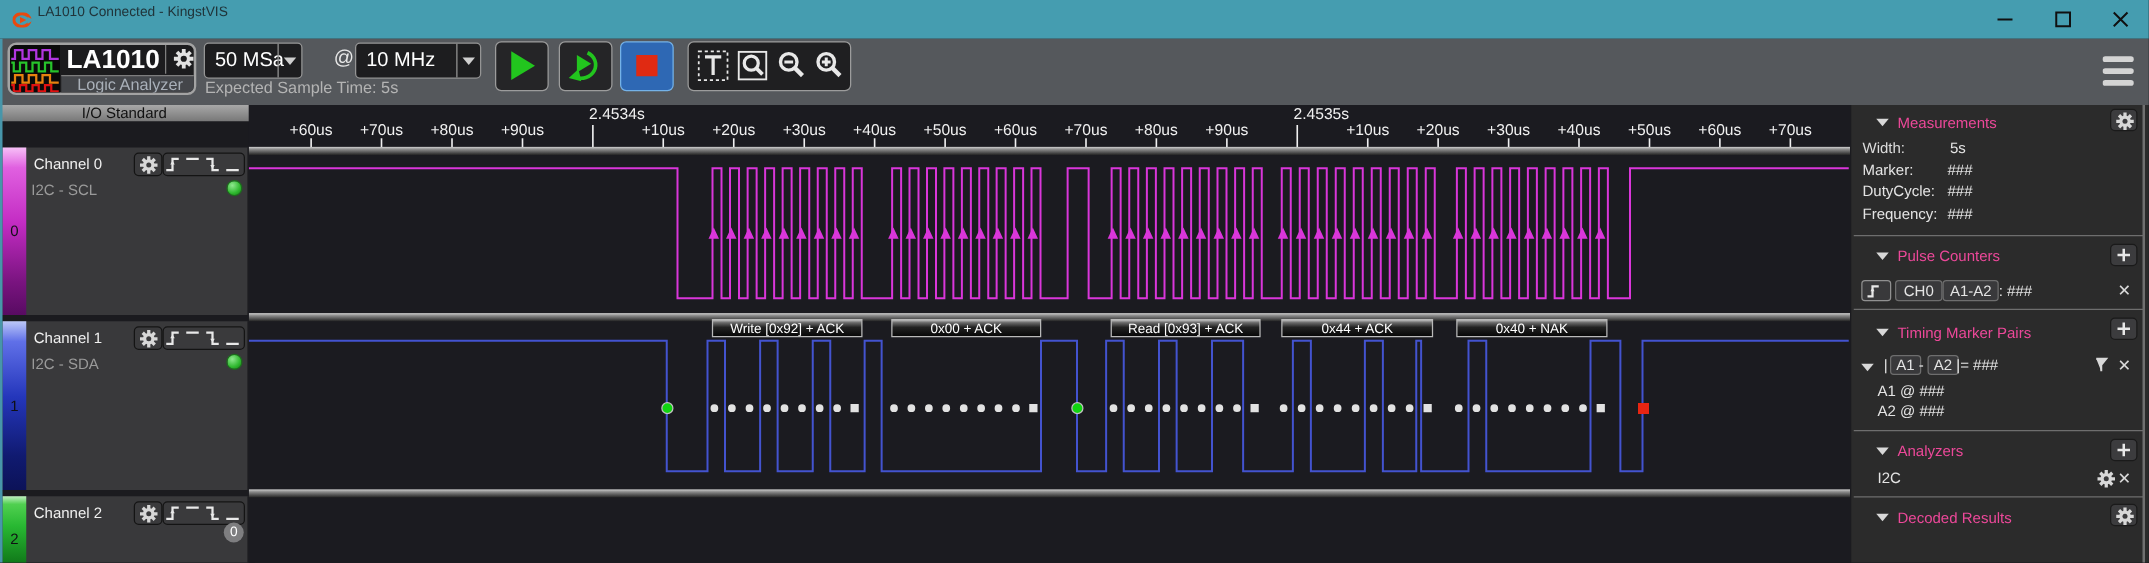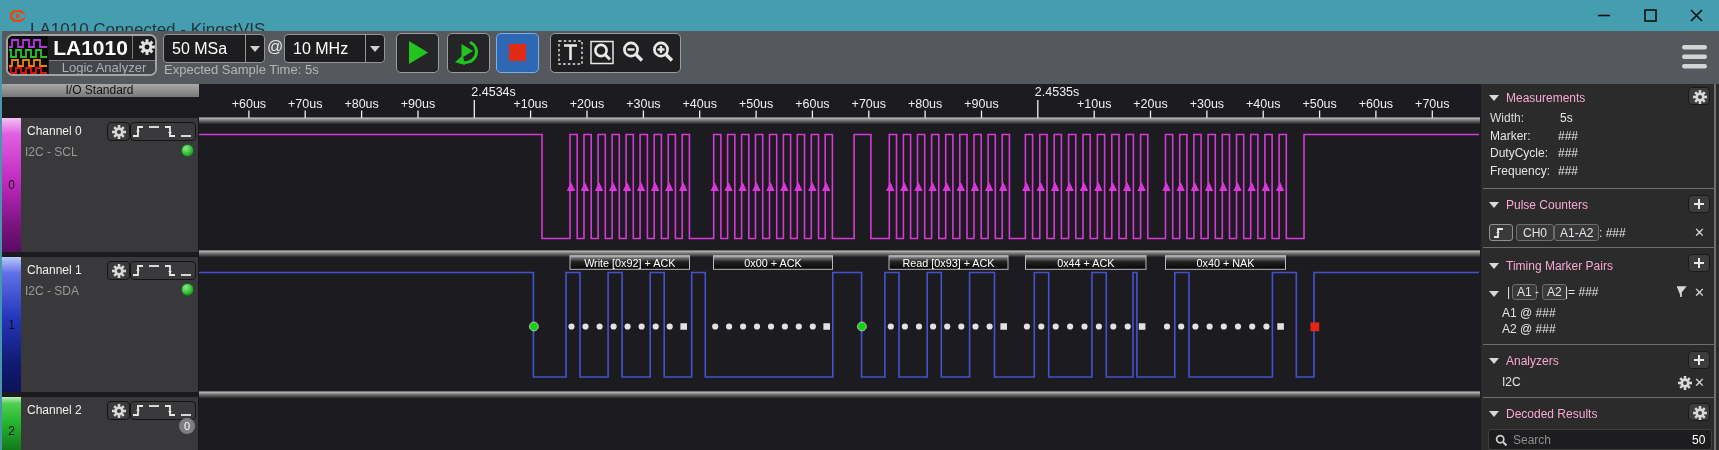--- a/index.html
+++ b/index.html
@@ -1,24 +1,24 @@
 <!DOCTYPE html>
 <html><head><meta charset="utf-8"><style>
 * { margin:0; padding:0; box-sizing:border-box; }
 html,body { width:1719px; height:450px; overflow:hidden; background:#1b1b1f;
   font-family:"Liberation Sans", sans-serif; }
 .abs { position:absolute; }
 #titlebar { position:absolute; left:0; top:0; width:1719px; height:31px; background:#459db0; }
-#titlebar .ttext { position:absolute; left:30px; top:20px; font-size:17px; color:#20343a;text-decoration:underline; }
+#titlebar .ttext { position:absolute; left:30px; top:4px; font-size:11px; color:#20343a; }
 #toolbar { position:absolute; left:0; top:31px; width:1719px; height:53px; background:#55585c; }
 #main { position:absolute; left:0; top:84px; width:1719px; height:268px; background:#1b1b1f; }
 #rightpanel { position:absolute; left:1481px; top:0; width:238px; height:366px; background:#2b2b2b; color:#e4e4e4; font-size:12px; }
 #rightpanel .edge { position:absolute; left:233px; top:0; width:2px; height:366px; background:#707070; }
 .sep { position:absolute; left:2px; width:233px; height:1px; background:#6e6e6e; }
-.hdr { position:absolute; left:8px; font-size:12px; color:#f9a8d4; }
+.hdr { position:absolute; left:20px; font-size:12px; color:#ec4899; }
 .tri { display:inline-block; width:0; height:0; border-left:5px solid transparent; border-right:5px solid transparent; border-top:6px solid #d8d8d8; margin-right:7px; vertical-align:1px; }
 .gbtn { position:absolute; width:22px; height:18px; background:#3c3c3e; border:1px solid #1a1a1a; border-radius:4px; color:#e8e8e8; text-align:center; }
 .mlabel { color:#dcdcdc; }
 .chanrow { position:absolute; left:0; width:199px; background:#39393b; border-right:1.5px solid #17171b; }
 .strip { position:absolute; left:2px; top:0; width:19px; height:100%; }
 .chname { position:absolute; left:27px; top:6px; font-size:12px; color:#f0f0f0; }
 .chproto { position:absolute; left:25px; top:27px; font-size:12px; color:#9a9a9a; }
 .trigbox { position:absolute; left:130px; top:4px; width:66px; height:19px; border:1px solid #141414; border-radius:4px; background:#3a3a3c; }
 .gearbtn { position:absolute; left:107px; top:4px; width:23px; height:19px; border:1px solid #141414; border-radius:4px; background:#3a3a3c; }
 .led { position:absolute; left:181px; top:26px; width:13px; height:13px; border-radius:50%;
@@ -80,21 +80,21 @@
       <line x1="3.2" y1="3.2" x2="12.8" y2="12.8"></line>
               <line x1="12.8" y1="3.2" x2="3.2" y2="12.8"></line>
             </g>
       </g>
           <circle cx="8" cy="8" r="2.2" fill="#1c1c1e"></circle>
         </svg>
       </div>
     <div class="abs" style="left:41px;top:24.5px;width:110px;height:13.5px;border-top:1.5px solid #7e7e7e;background:#44464a;color:#a9b0b9;font-size:13px;text-align:center;line-height:13px;">Logic Analyzer</div>
   </div>
 
-  <div class="dd" style="left:163px;top:2.5px;width:102px;">
+  <div class="dd" style="left:163px;top:2.5px;width:79px;">
       <span style="position:absolute;left:8px;top:5px;">50 MSa</span>
       <div class="arr"></div>
     </div>
   <div class="abs" style="left:267px;top:7px;color:#e8e8e8;font-size:16px;">@</div>
   <div class="dd" style="left:284px;top:2.5px;width:101px;">
       <span style="position:absolute;left:8px;top:5px;">10 MHz</span>
       <div class="arr"></div>
     </div>
   <div class="abs" style="left:164px;top:31px;color:#b4b4b4;font-size:13px;">Expected Sample Time: 5s</div>
 
@@ -409,22 +409,14 @@
       <g stroke="#d8d8d8" stroke-width="2.6">
       <line x1="8" y1="1" x2="8" y2="15"></line>
               <line x1="1" y1="8" x2="15" y2="8"></line>
       <line x1="3.2" y1="3.2" x2="12.8" y2="12.8"></line>
               <line x1="12.8" y1="3.2" x2="3.2" y2="12.8"></line>
             </g>
       </g>
           <circle cx="8" cy="8" r="2" fill="#3a3a3c"></circle>
         </svg>
       </div>
-  <div class="abs" style="left:7px;top:345px;width:224px;height:21px;background:#1d1d1f;border:1px solid #3e3e3e;border-radius:3px;">
-    <svg class="abs" style="left:6px;top:4px" width="13" height="13" viewBox="0 0 13 13">
-          <circle cx="5.2" cy="5.2" r="3.6" fill="none" stroke="#cfcfcf" stroke-width="1.7"></circle>
-          <line x1="8" y1="8" x2="11.5" y2="11.5" stroke="#cfcfcf" stroke-width="2"></line>
-        </svg>
-    <span class="abs" style="left:24px;top:3px;color:#8e8e8e;">Search</span>
-    <span class="abs" style="left:203px;top:3px;color:#fff;">50</span>
-  </div>
 </div>
 </div>
 
 </body></html>

